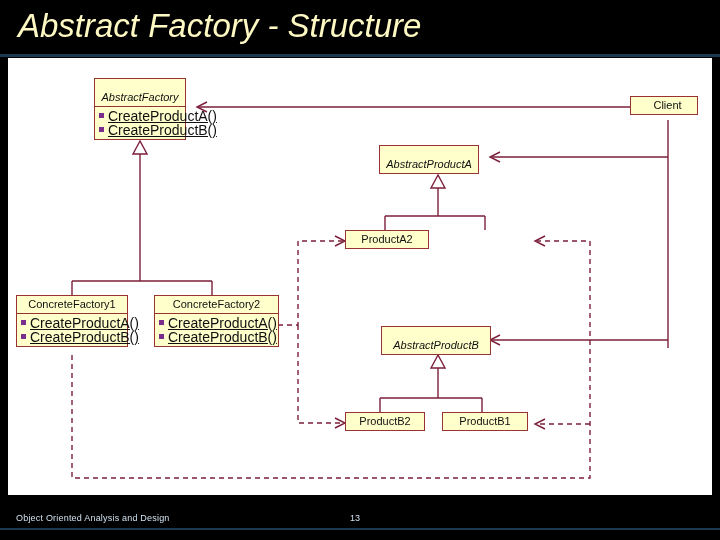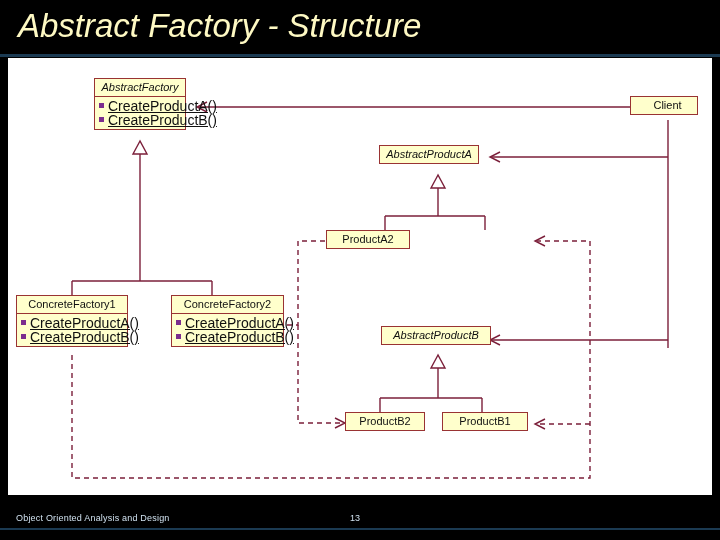--- a/index.html
+++ b/index.html
@@ -34,21 +34,21 @@
   
   .umlbox{
     position:absolute;box-sizing:border-box;
     background:#FFFFCC;border:1.4px solid #993333;
   }
   .umlbox .nm{
     display:block;text-align:center;color:#101010;
     font-size:11px;line-height:17px;white-space:nowrap;
     overflow:hidden;
   }
-  .umlbox .nm.ital{font-style:italic;}
+  .umlbox .nm.ital{font-style:italic;margin-top:10px;}
   .divider{height:0;border-top:1.4px solid #993333;}
   .ops{padding:2px 0 2px 3px;}
   .op{
     position:relative;display:block;color:#101010;font-size:14px;
     line-height:14px;white-space:nowrap;padding-left:10px;text-decoration:underline;
   }
   .op:before{
     content:"";position:absolute;left:1px;top:4px;width:5px;height:5px;
     background:#7B2D8E;
   }
@@ -121,35 +121,35 @@
     </div>
 
     <div class="umlbox" style="left:622px;top:38px;width:68px;padding-left:7px;">
       <span class="nm">Client</span>
     </div>
 
     <div class="umlbox" style="left:371px;top:87px;width:100px;">
       <span class="nm ital">AbstractProductA</span>
     </div>
 
-    <div class="umlbox" style="left:318px;top:172px;width:84px;">
+    <div class="umlbox" style="left:337px;top:172px;width:84px;">
       <span class="nm">ProductA2</span>
     </div>
 
 
     <div class="umlbox" style="left:8px;top:237px;width:112px;">
       <span class="nm">ConcreteFactory1</span>
       <div class="divider"></div>
       <div class="ops">
         <span class="op">CreateProductA()</span>
         <span class="op">CreateProductB()</span>
       </div>
     </div>
 
-    <div class="umlbox" style="left:163px;top:237px;width:113px;">
+    <div class="umlbox" style="left:146px;top:237px;width:125px;">
       <span class="nm">ConcreteFactory2</span>
       <div class="divider"></div>
       <div class="ops">
         <span class="op">CreateProductA()</span>
         <span class="op">CreateProductB()</span>
       </div>
     </div>
 
     <div class="umlbox" style="left:373px;top:268px;width:110px;">
       <span class="nm ital">AbstractProductB</span>

